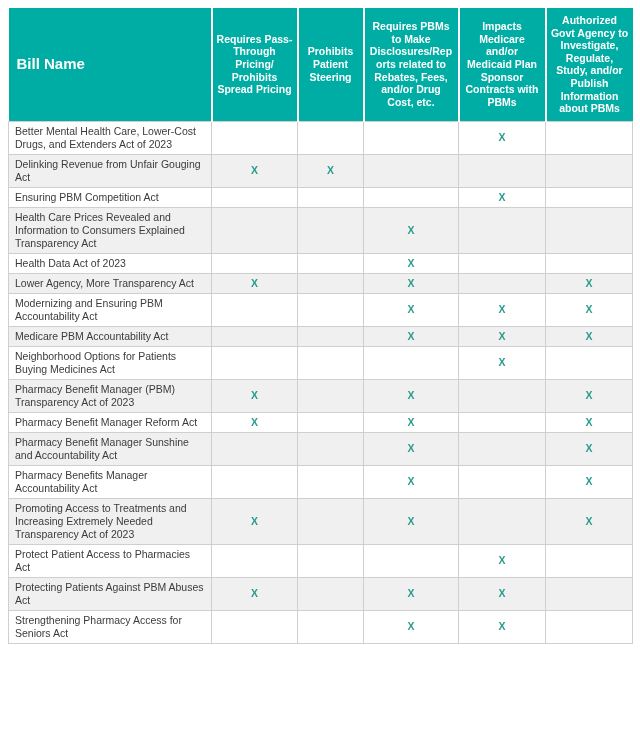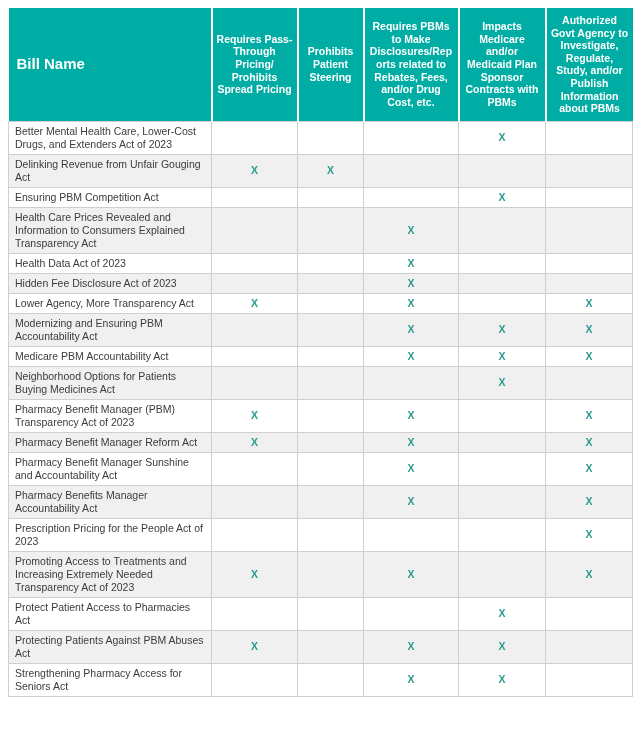--- a/index.html
+++ b/index.html
@@ -115,28 +115,20 @@
         </tr>
         <tr>
           <td class="bill">Health Data Act of 2023</td>
           <td class="mark"></td>
           <td class="mark"></td>
           <td class="mark">X</td>
           <td class="mark"></td>
           <td class="mark"></td>
         </tr>
         <tr>
-          <td class="bill">Hidden Fee Disclosure Act of 2023</td>
-          <td class="mark"></td>
-          <td class="mark"></td>
-          <td class="mark">X</td>
-          <td class="mark"></td>
-          <td class="mark"></td>
-        </tr>
-        <tr>
           <td class="bill">Lower Agency, More Transparency Act</td>
           <td class="mark">X</td>
           <td class="mark"></td>
           <td class="mark">X</td>
           <td class="mark"></td>
           <td class="mark">X</td>
         </tr>
         <tr>
           <td class="bill">Modernizing and Ensuring PBM Accountability Act</td>
           <td class="mark"></td>
@@ -183,28 +175,20 @@
           <td class="mark"></td>
           <td class="mark">X</td>
           <td class="mark"></td>
           <td class="mark">X</td>
         </tr>
         <tr>
           <td class="bill">Pharmacy Benefits Manager Accountability Act</td>
           <td class="mark"></td>
           <td class="mark"></td>
           <td class="mark">X</td>
-          <td class="mark"></td>
-          <td class="mark">X</td>
-        </tr>
-        <tr>
-          <td class="bill">Prescription Pricing for the People Act of 2023</td>
-          <td class="mark"></td>
-          <td class="mark"></td>
-          <td class="mark"></td>
           <td class="mark"></td>
           <td class="mark">X</td>
         </tr>
         <tr>
           <td class="bill">Promoting Access to Treatments and Increasing Extremely Needed Transparency Act of 2023</td>
           <td class="mark">X</td>
           <td class="mark"></td>
           <td class="mark">X</td>
           <td class="mark"></td>
           <td class="mark">X</td>

